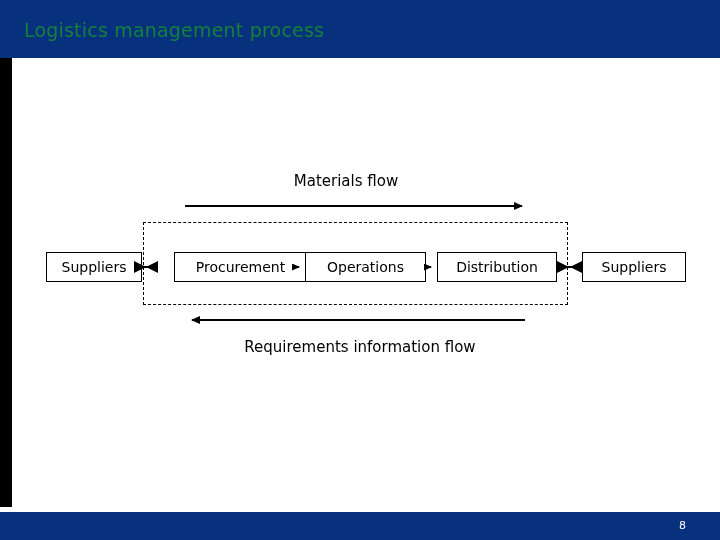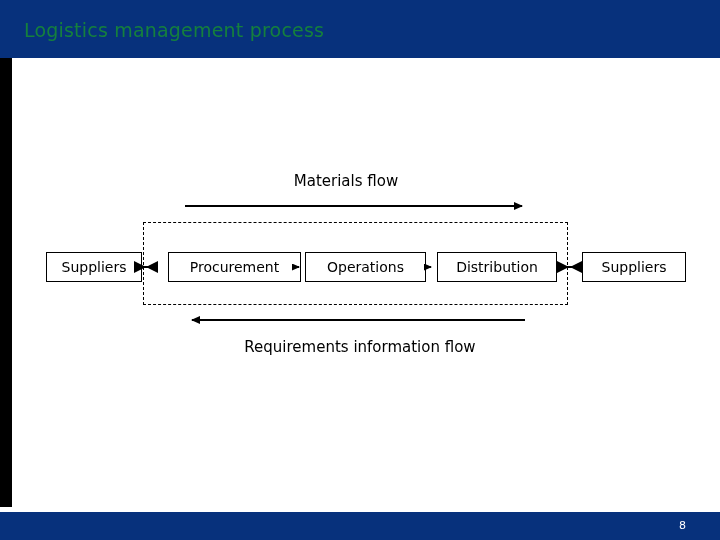--- a/index.html
+++ b/index.html
@@ -120,21 +120,21 @@
     box-sizing: border-box;
     background: #ffffff;
     font-size: 14px;
     line-height: 28px;
     color: #000000;
     text-align: center;
     white-space: nowrap;
     font-family: "DejaVu Sans", sans-serif;
   }
   .node-suppliers    { left: 38px;  width: 96px; margin-left: 8px;  }
-  .node-procurement  { left: 168px; width: 133px; }
+  .node-procurement  { left: 174px; width: 133px; }
   .node-operations   { left: 305px; width: 121px; }
   .node-distribution { left: 437px; width: 120px; }
   .node-customers    { left: 582px; width: 104px; }
 
   
   .connectors {
     position: absolute;
     left: 0;
     top: 0;
     width: 720px;

